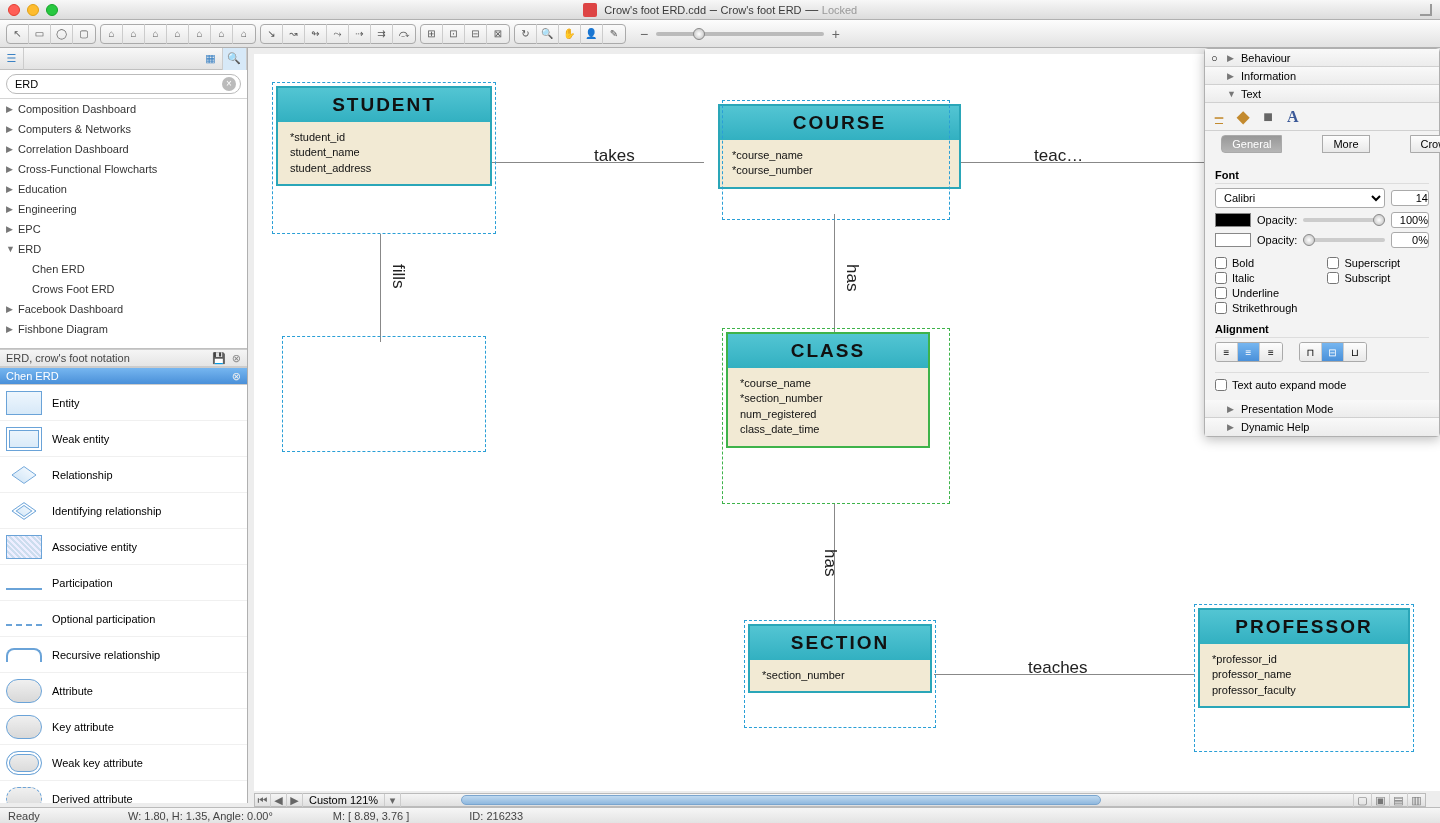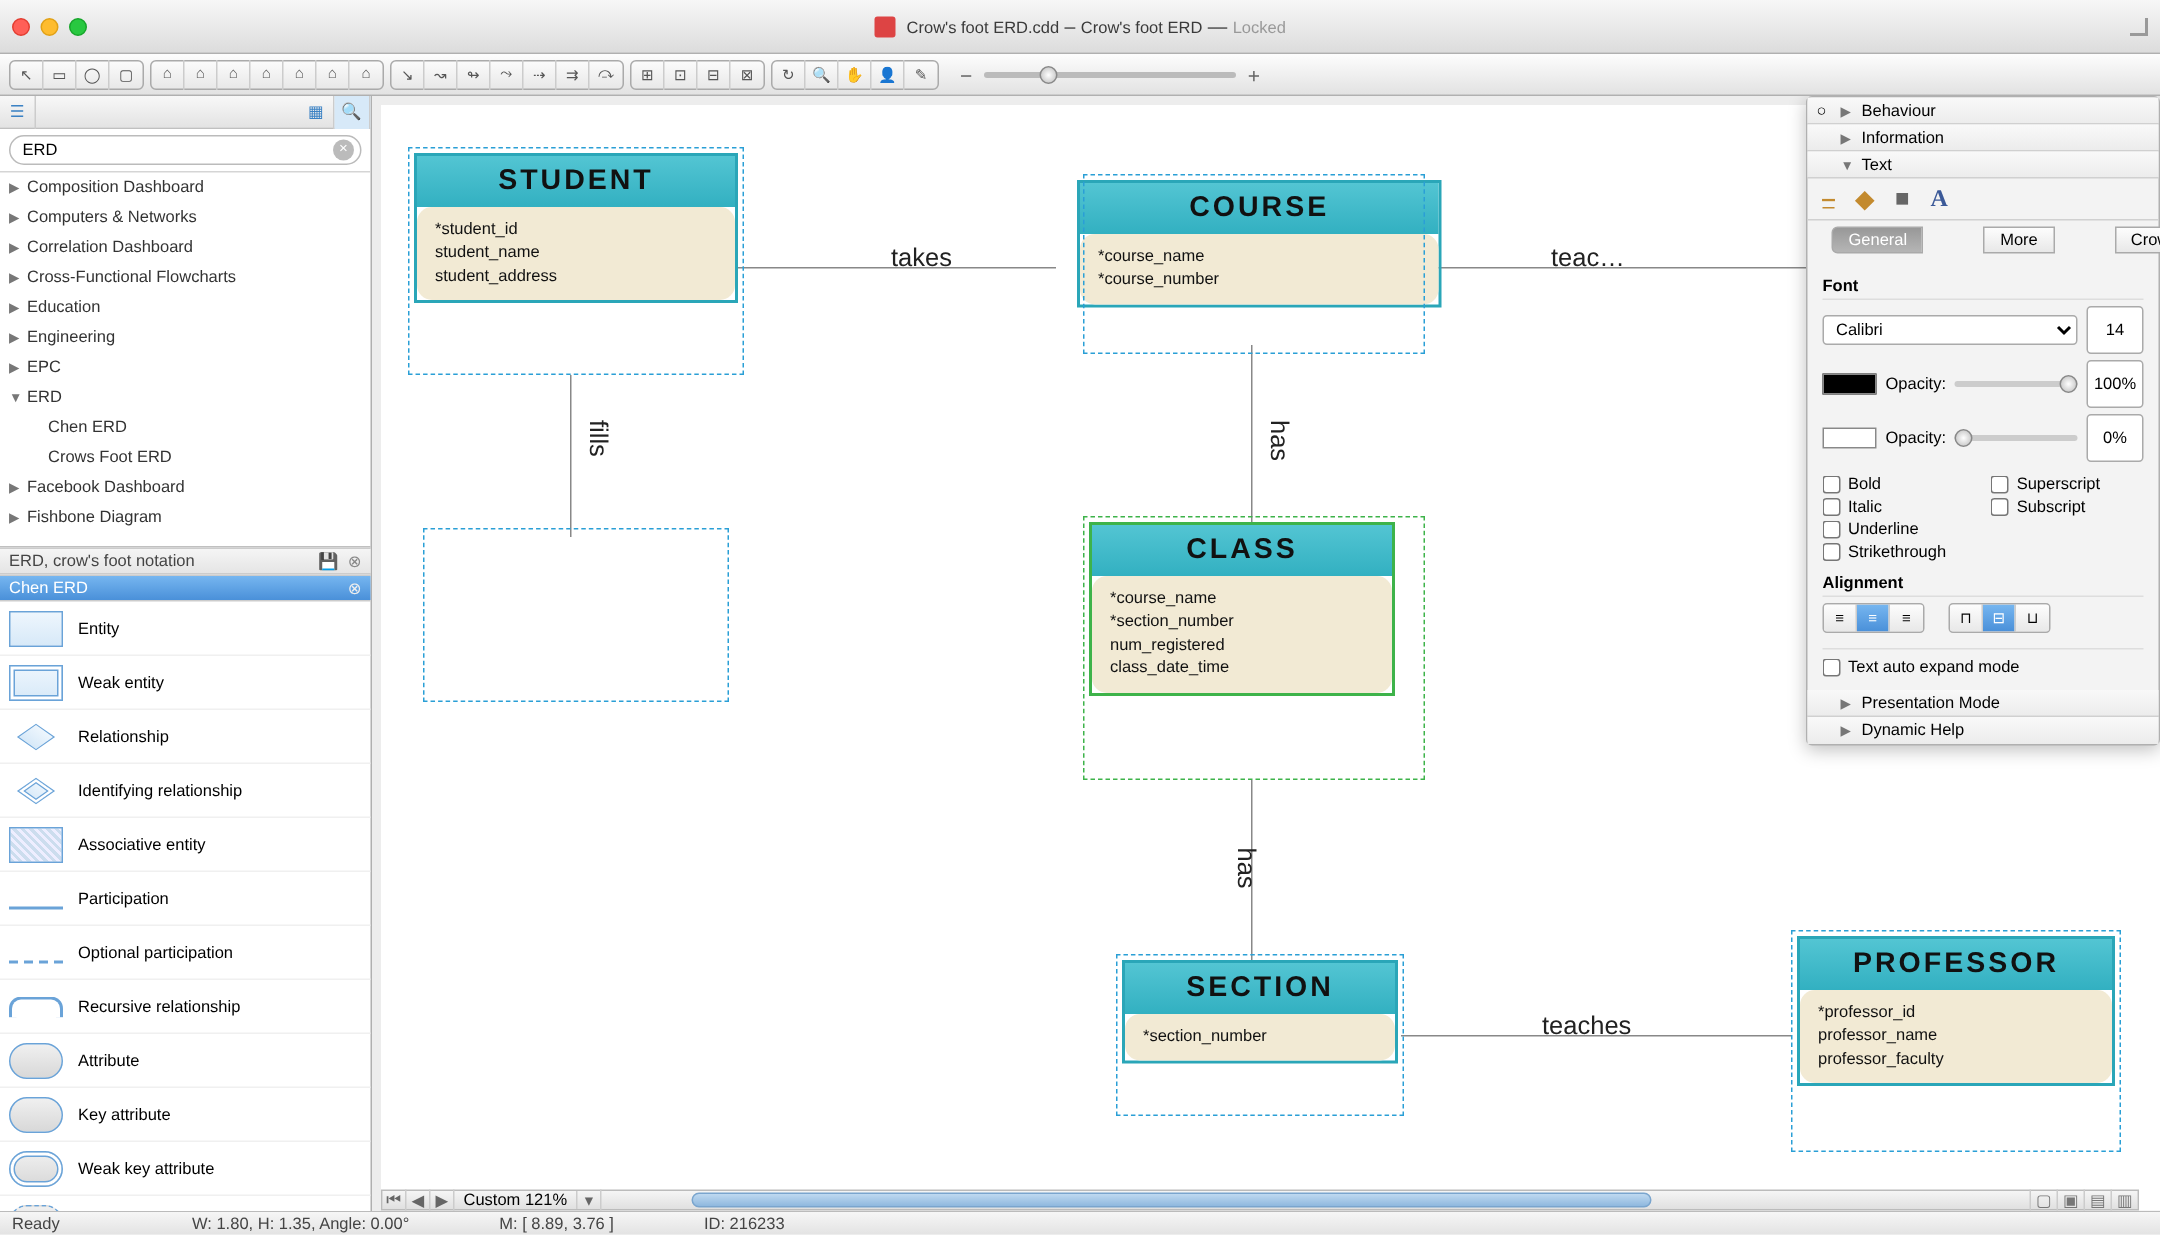--- a/index.html
+++ b/index.html
@@ -1,19 +1,19 @@
 <!DOCTYPE html>
 <html><head>
 <meta charset="utf-8">
 <style>
 * { box-sizing: border-box; margin: 0; padding: 0; font-family: "Lucida Grande", "Helvetica Neue", Arial, sans-serif; font-size: 11px; }
 body { width: 1440px; height: 823px; background: #ededed; overflow: hidden; position: relative; }
 
 
-.titlebar { height: 36px; background: linear-gradient(#f7f7f7, #dcdcdc); display: flex; align-items: center; padding: 0 8px; border-bottom: 1px solid #b0b0b0; position: relative; }
+.titlebar { height: 20px; background: linear-gradient(#f7f7f7, #dcdcdc); display: flex; align-items: center; padding: 0 8px; border-bottom: 1px solid #b0b0b0; position: relative; }
 .traffic { display: flex; gap: 7px; }
 .traffic span { width: 12px; height: 12px; border-radius: 50%; display: inline-block; }
 .t-red { background: #ff5f57; border: 1px solid #e33e32; }
 .t-yel { background: #febc2e; border: 1px solid #e1a116; }
 .t-grn { background: #28c840; border: 1px solid #17a62b; }
 .titlecenter { position: absolute; left: 0; right: 0; text-align: center; font-size: 13px; color: #3a3a3a; pointer-events: none; }
 .titleicon { display:inline-block; width:14px; height:14px; background:#d44; border-radius:2px; vertical-align:middle; margin-right:4px;}
 .resize-icon { margin-left:auto; width:12px; height:12px; border-right:2px solid #999; border-bottom:2px solid #999; }
 
 
@@ -51,21 +51,21 @@
 .shape-row .thumb { width:36px; height:24px; border:1px solid #6aa3d8; display:flex; align-items:center; justify-content:center; background:linear-gradient(#eef6fd,#d7e9f8);}
 .shape-row .thumb.ellipse { border-radius:12px; background:linear-gradient(#f0f0f0,#d8d8d8);}
 .shape-row .thumb.double { box-shadow: inset 0 0 0 2px #fff, inset 0 0 0 3px #6aa3d8;}
 .shape-row .thumb.diamond { transform: scaleY(.7) rotate(45deg); width:18px; height:18px; margin:0 9px;}
 
 
 .canvas-wrap { flex:1; position:relative; background:#ededed; overflow:hidden;}
 .canvas { position:absolute; inset:6px 0 12px 6px; background:#fff; }
 .entity { position:absolute; border:2px solid #2aa6b8; }
 .entity .ehead { background:linear-gradient(#53c5d3,#32b0c1); text-align:center; font-weight:600; font-size:19px; letter-spacing:2px; color:#111; padding:6px 0;}
-.entity .ebody { background:#f2ead4; padding:8px 12px; font-size:17px; color:#111; line-height:1.4;border-radius:10px;}
+.entity .ebody { background:#f2ead4; padding:8px 12px; font-size:17px; color:#111; line-height:1.4;}
 .entity .ebody div::before{ content:"";}
 .sel-box { position:absolute; border:1px dashed #2a9fd6; pointer-events:none;}
 .rel-label { position:absolute; font-size:17px; color:#222;}
 .connector { position:absolute; background:#888;}
 .vconn { width:1px;}
 .hconn { height:1px;}
 .vlabel { writing-mode: vertical-rl; }
 
 
 .rpanel { position:absolute; right:0; top:0; width:236px; background:#f3f3f3; border:1px solid #b0b0b0; border-radius:4px; box-shadow:0 3px 12px rgba(0,0,0,.25); font-size:11px;}
@@ -74,21 +74,21 @@
 .rp-iconrow { height:28px; display:flex; align-items:center; gap:14px; padding:0 10px; border-bottom:1px solid #d0d0d0;}
 .rp-iconrow span{ font-size:16px; color:#3b5998; font-weight:bold; font-family:Georgia,serif;}
 .rp-tabs { display:flex; justify-content:center; gap:0; padding:4px 0;}
 .rp-tabs .tab { padding:2px 10px; border:1px solid #aaa; background:linear-gradient(#fdfdfd,#e8e8e8); font-size:11px;margin-left:40px;}
 .rp-tabs .tab:first-child{ border-radius:4px 0 0 4px;}
 .rp-tabs .tab:last-child{ border-radius:0 4px 4px 0;}
 .rp-tabs .tab.active{ background:linear-gradient(#989898,#b5b5b5); color:#fff;}
 .rp-body { padding:6px 10px;}
 .rp-row { display:flex; align-items:center; gap:6px; margin:4px 0;}
 .rp-select{ flex:1; height:20px; border:1px solid #aaa; border-radius:3px; background:#fff; padding:0 4px; font-size:11px;}
-.rp-num{ width:38px; height:32px; border:1px solid #aaa; border-radius:3px; background:#fff; text-align:center; font-size:11px;}
+.rp-num{ width:38px; height:16px; border:1px solid #aaa; border-radius:3px; background:#fff; text-align:right; font-size:11px;}
 .rp-swatch{ width:36px; height:14px; border:1px solid #888;}
 .rp-slider{ flex:1; height:4px; background:#ccc; border-radius:2px; position:relative;}
 .rp-slider .th{ position:absolute; top:-4px; width:12px; height:12px; background:radial-gradient(#fff,#bbb); border:1px solid #888; border-radius:50%;}
 .rp-check { display:flex; align-items:center; gap:5px; margin:3px 0;}
 .rp-check input{ width:12px; height:12px;}
 .rp-heading{ font-weight:bold; margin:6px 0 4px 0; border-bottom:1px solid #ddd; padding-bottom:2px;}
 .align-group{ display:flex; border:1px solid #aaa; border-radius:3px; overflow:hidden;}
 .align-group span{ width:22px; height:18px; display:flex; align-items:center; justify-content:center; border-right:1px solid #ccc; background:linear-gradient(#fdfdfd,#e8e8e8); font-size:10px;}
 .align-group span.active{ background:linear-gradient(#76b6f0,#4a90d9); color:#fff;}
 .align-group span:last-child{border-right:none;}

